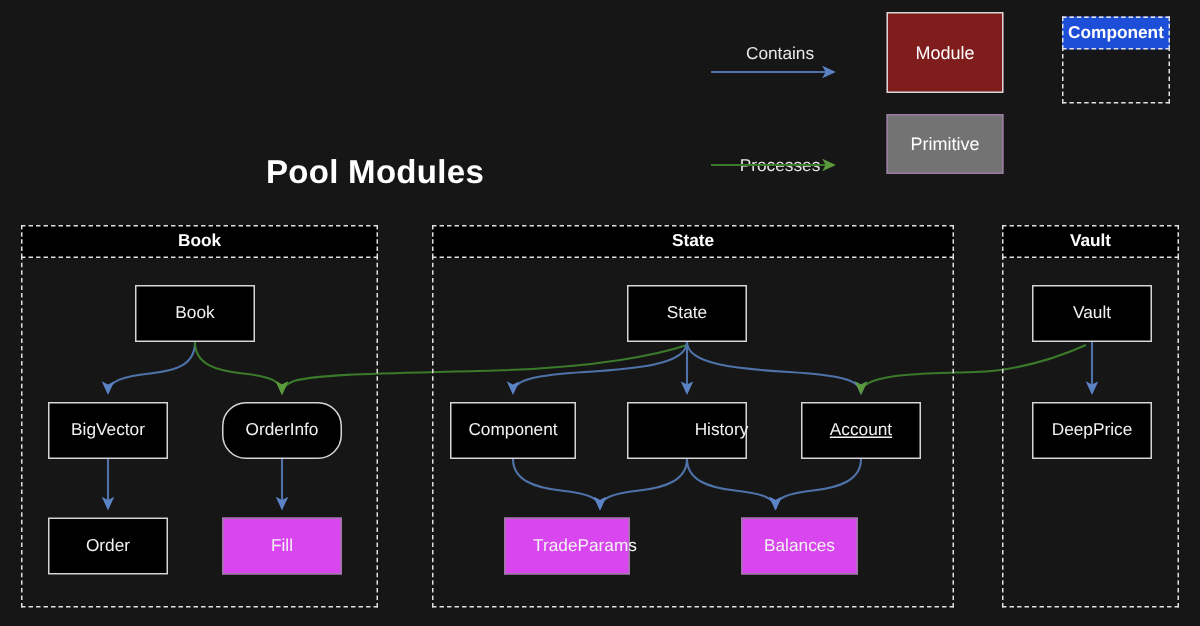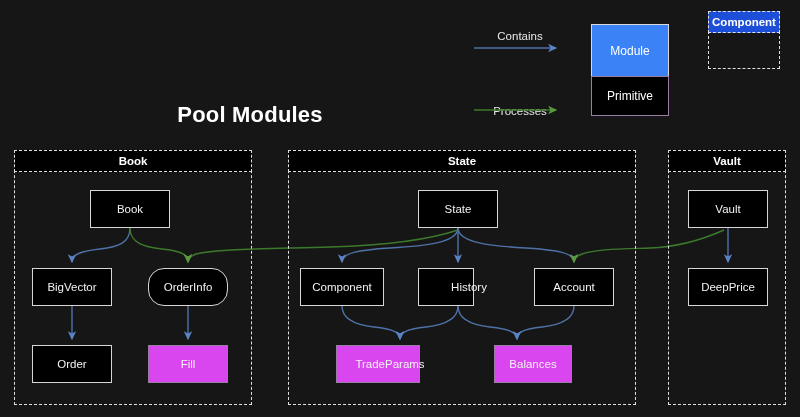--- a/index.html
+++ b/index.html
@@ -48,29 +48,29 @@
   .legend-box {
     position: absolute;
     display: flex;
     align-items: center;
     justify-content: center;
     font-size: 12px;
     color: #ffffff;
     box-sizing: border-box;
   }
   .legend-module {
-    left: 591px; top: 24px;
+    left: 591px; top: 8px;
     width: 78px; height: 54px;
-    background: #3b82f6;
+    background: #7f1d1d;
     border: 1.4px solid #d8d8d8;
   }
   .legend-primitive {
     left: 591px; top: 76px;
     width: 78px; height: 40px;
-    background: #000000;
+    background: #737373;
     border: 1.4px solid #9b7da4;
   }
   .legend-component {
     position: absolute;
     left: 708px; top: 11px;
     width: 72px; height: 58px;
     border: 1.8px dashed #e0e0e0;
     box-sizing: border-box;
     background: transparent;
   }
@@ -199,21 +199,21 @@
       <div class="section-header" style="left: 668px; top: 150px; width: 118px;">Vault</div>
     </div>
   <div id="nodes-layer">
       <div class="node module" style="left: 90px; top: 190px; width: 80px; height: 38px;">Book</div>
       <div class="node module" style="left: 32px; top: 268px; width: 80px; height: 38px;">BigVector</div>
       <div class="node module" style="left: 148px; top: 268px; width: 80px; height: 38px; border-radius: 16px;">OrderInfo</div>
       <div class="node module" style="left: 32px; top: 345px; width: 80px; height: 38px;">Order</div>
       <div class="node primitive" style="left: 148px; top: 345px; width: 80px; height: 38px;">Fill</div>
       <div class="node module" style="left: 418px; top: 190px; width: 80px; height: 38px;">State</div>
       <div class="node module" style="left: 300px; top: 268px; width: 84px; height: 38px;">Component</div>
-      <div class="node module" style="left: 418px; top: 268px; width: 56px; height: 38px; padding-left: 46px;">History</div>
-      <div class="node module" style="left: 534px; top: 268px; width: 80px; height: 38px;">Account</div>
+      <div class="node module" style="left: 418px; top: 268px; width: 80px; height: 38px; padding-left: 46px;">History</div>
+      <div class="node module" style="left: 534px; top: 268px; width: 80px; height: 38px; text-decoration: underline;">Account</div>
       <div class="node primitive" style="left: 336px; top: 345px; width: 84px; height: 38px; padding-left: 24px;">TradeParams</div>
       <div class="node primitive" style="left: 478px; top: 345px; width: 78px; height: 38px; margin-left: 16px;">Balances</div>
       <div class="node module" style="left: 688px; top: 190px; width: 80px; height: 38px;">Vault</div>
       <div class="node module" style="left: 688px; top: 268px; width: 80px; height: 38px;">DeepPrice</div>
     </div>
 
 </div>
 
 </body></html>

